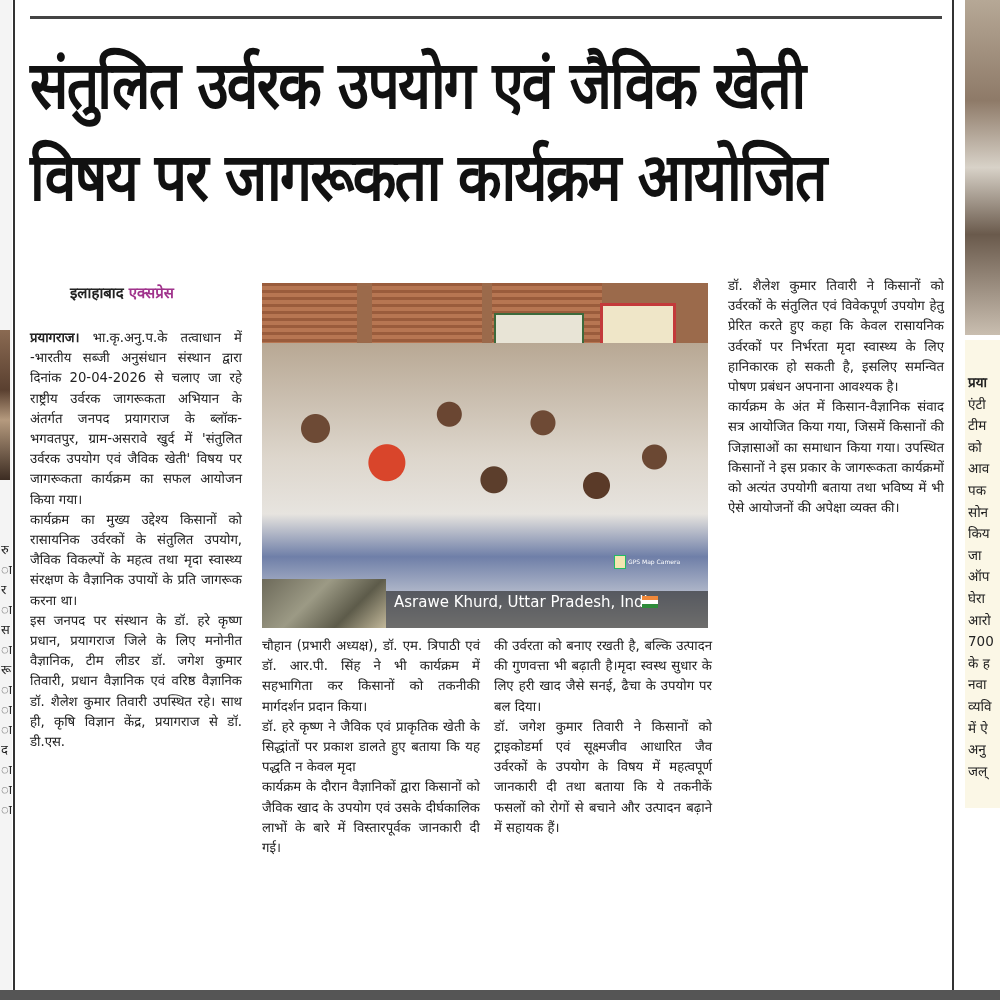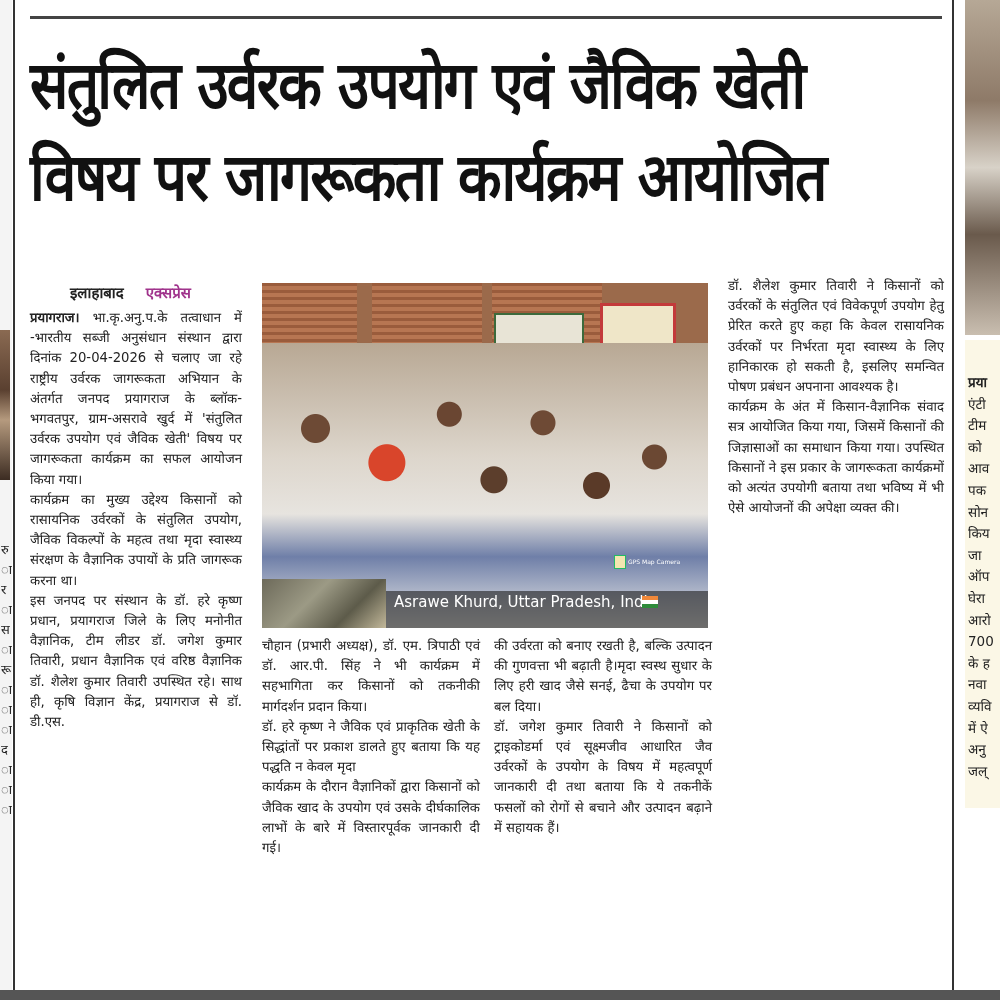--- a/index.html
+++ b/index.html
@@ -27,28 +27,28 @@
       position: absolute; left: 30px; top: 40px; width: 912px;
       font-family: "DejaVu Sans", sans-serif; font-weight: bold;
       font-size: 66px; line-height: 92px; color: #111;
       letter-spacing: -2px; transform: scaleX(0.86); transform-origin: left top;
       white-space: nowrap;
     }
     .headline div { width: 1060px; }
 
     .col { position: absolute; font-size: 13.2px; line-height: 20.2px; text-align: justify; color: #222; }
     .col p { margin: 0; }
-    .col1 { left: 30px; top: 308px; width: 212px; }
+    .col1 { left: 30px; top: 328px; width: 212px; }
     .col2 { left: 262px; top: 636px; width: 218px; }
     .col3 { left: 494px; top: 636px; width: 218px; }
     .col4 { left: 728px; top: 276px; width: 216px; }
 
     .credit { position: absolute; left: 70px; top: 282px; font-size: 15px; font-weight: bold; }
     .credit .city { color: #222; }
-    .credit .brand { color: #a0338c; margin-left: 22px; }
+    .credit .brand { color: #a0338c; margin-left: 5px; }
     .dateline { font-weight: bold; }
 
     .photo {
       position: absolute; left: 262px; top: 283px; width: 446px; height: 345px;
       overflow: hidden; background: #9b6a4b;
     }
     .shutter { position: absolute; top: 0; height: 170px;
       background: repeating-linear-gradient(#9a5c3c 0 3px, #b77652 3px 7px); }
     .banner1 { position: absolute; left: 232px; top: 30px; width: 86px; height: 110px; background: #e8e4d6; border: 2px solid #3c6a3c; }
     .banner2 { position: absolute; left: 338px; top: 20px; width: 70px; height: 110px; background: #efe6c8; border: 3px solid #c33a3a; }

